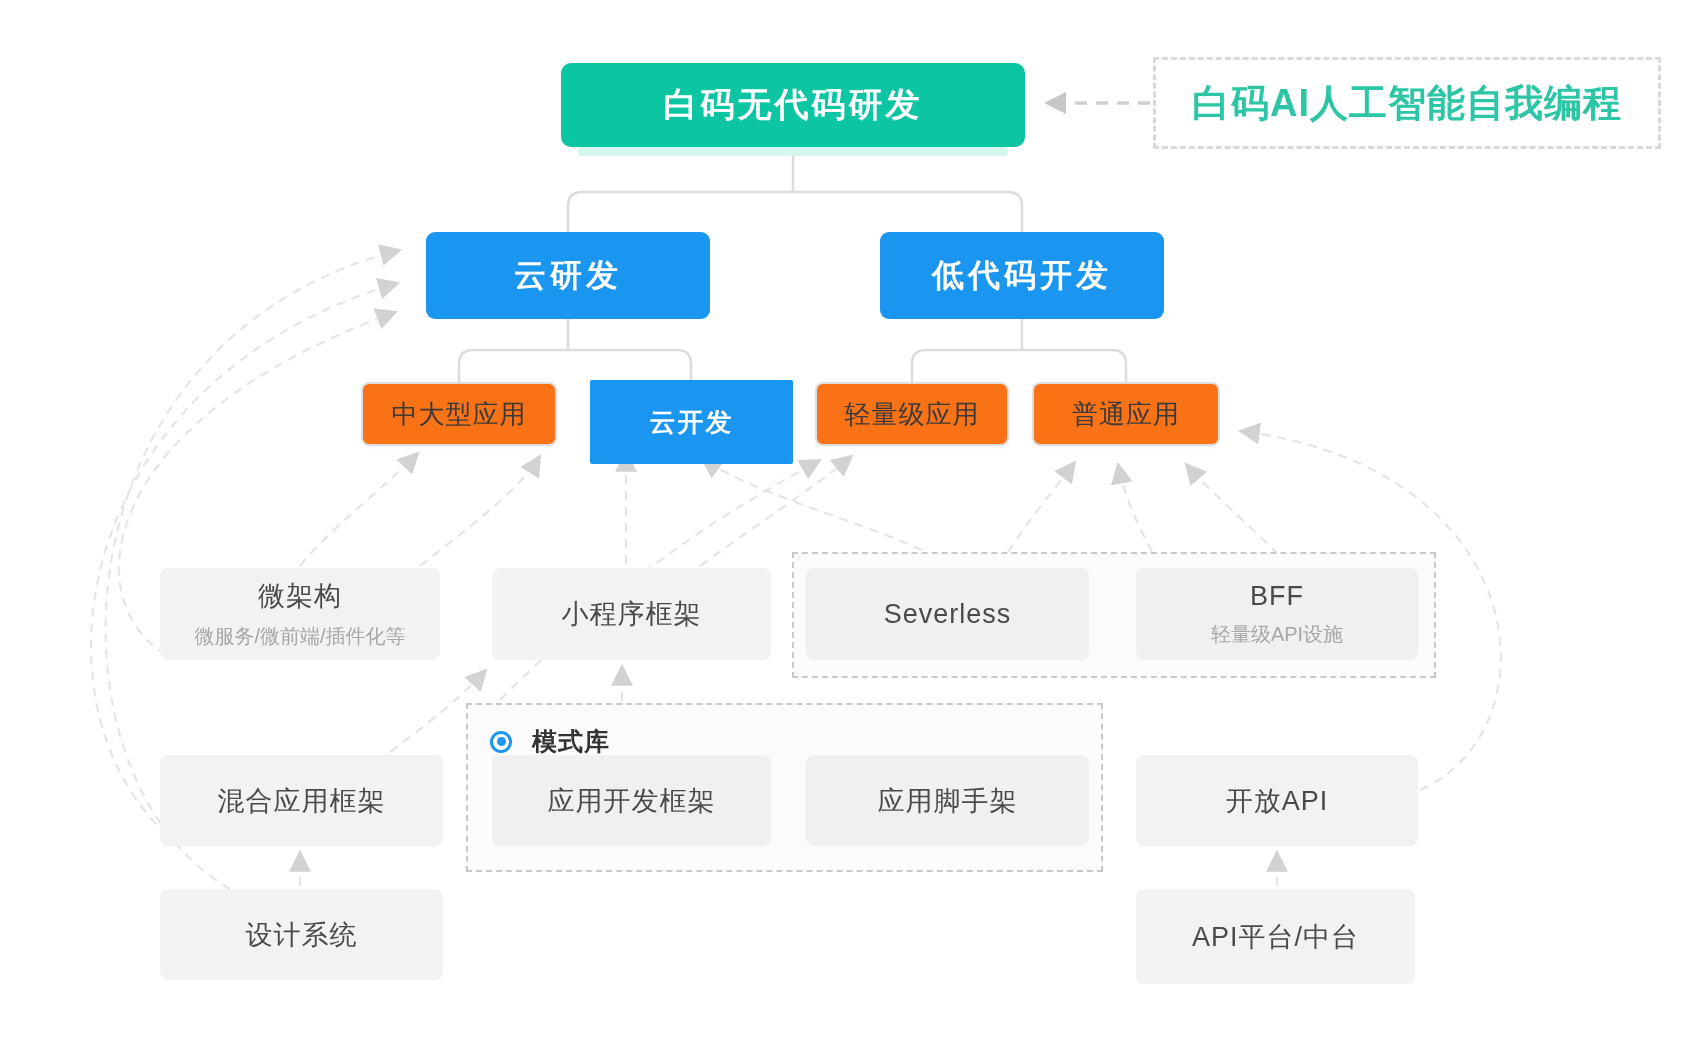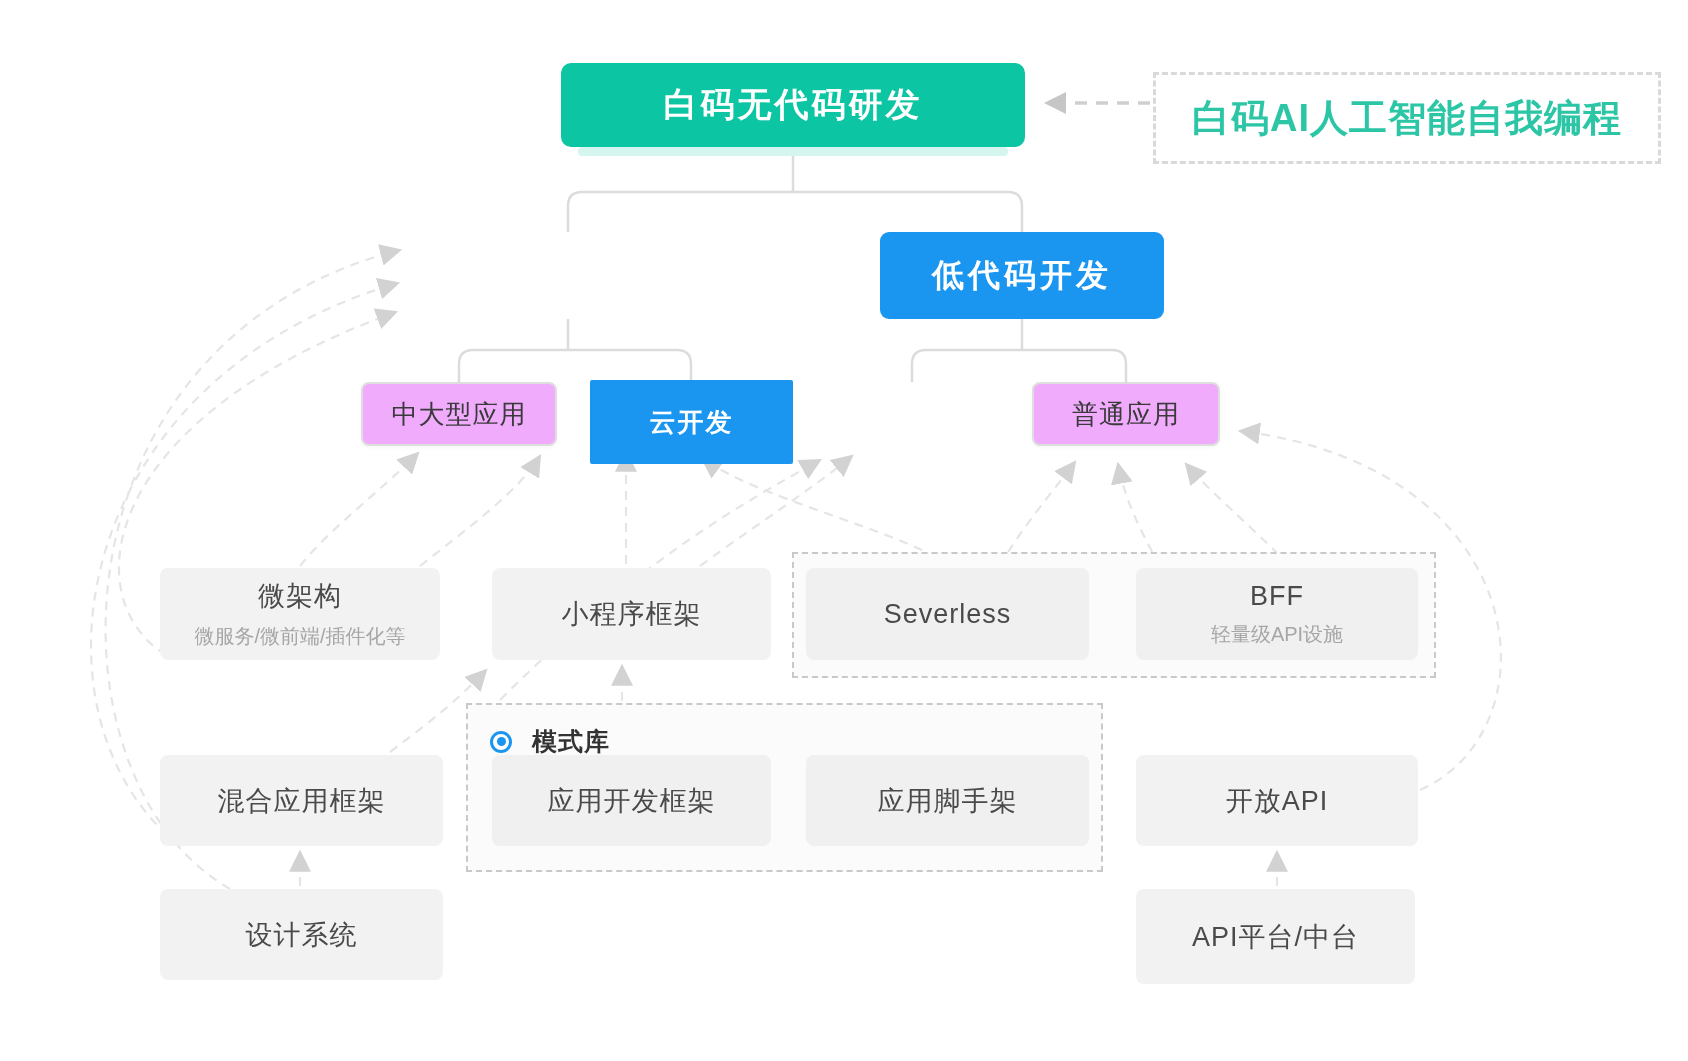--- a/index.html
+++ b/index.html
@@ -6,21 +6,21 @@
   .stage{
     position:relative;width:1688px;height:1061px;background:#ffffff;overflow:hidden;
     font-family:Liberation Sans, sans-serif;
   }
   .layer{position:absolute;left:0;top:0;width:1688px;height:1061px;}
   .node{position:absolute;display:flex;flex-direction:column;align-items:center;justify-content:center;box-sizing:border-box;text-align:center;}
   .root-box{background:#0cc5a3;border-radius:10px;color:#ffffff;font-size:34px;font-weight:700;letter-spacing:3px;}
   .root-shadow{position:absolute;background:#d4f6ef;border-radius:4px;}
   .ai-box{background:#ffffff;border:3px dashed #d9d9d9;color:#2cc6a6;font-size:38px;font-weight:700;letter-spacing:1px;}
   .blue-box{background:#1b96f0;border-radius:9px;color:#ffffff;font-size:32px;font-weight:700;letter-spacing:4px;}
-  .white-box{background:#f0abfc;border:2px solid #dedede;border-radius:8px;color:#3a3a3a;font-size:26px;letter-spacing:1px;box-shadow:0 2px 4px rgba(0,0,0,0.03);}
+  .white-box{background:#f97316;border:2px solid #dedede;border-radius:8px;color:#3a3a3a;font-size:26px;letter-spacing:1px;box-shadow:0 2px 4px rgba(0,0,0,0.03);}
   .blue-small{background:#1b96f0;border-radius:2px;color:#ffffff;font-size:26px;font-weight:700;letter-spacing:2px;}
   .gray-box{background:#f2f2f2;border-radius:8px;color:#4a4a4a;font-size:27px;letter-spacing:1px;}
   .gray-box .sub{font-size:20px;color:#a6a6a6;margin-top:9px;letter-spacing:0;}
   .dashed-container{position:absolute;background:#fbfbfb;border:2px dashed #c9c9c9;box-sizing:border-box;}
   .inner-gray{background:#f0f0f0;}
   .pattern-header{position:absolute;display:flex;align-items:center;gap:20px;}
   .radio-outer{width:22px;height:22px;border:3px solid #1b96f0;border-radius:50%;box-sizing:border-box;display:flex;align-items:center;justify-content:center;background:#ffffff;}
   .radio-inner{width:9px;height:9px;border-radius:50%;background:#1b96f0;}
   .pattern-label{font-size:25px;color:#333333;font-weight:600;letter-spacing:1px;}
 </style>
@@ -69,33 +69,39 @@
       <path d="M1150 103 H 1066" stroke="#cfcfcf" stroke-width="3.5" stroke-dasharray="12 9" fill="none"></path>
       <polygon points="1044,103 1066,92 1066,114" fill="#c6c6c6"></polygon>
     </g>
   </svg>
 
   <div class="root-shadow" style="left:578px;top:147px;width:430px;height:9px;"></div>
   <div class="node root-box" style="left:561px;top:63px;width:464px;height:84px;">
     <span>白码无代码研发</span>
   </div>
 
-  <div class="node ai-box" style="left:1153px;top:72px;width:508px;height:92px;">
+  <div class="node ai-box" style="left:1153px;top:57px;width:508px;height:92px;">
     <span>白码AI人工智能自我编程</span>
   </div>
 
+  <div class="node blue-box" style="left:426px;top:232px;width:284px;height:87px;">
+    <span>云研发</span>
+  </div>
   <div class="node blue-box" style="left:880px;top:232px;width:284px;height:87px;">
     <span>低代码开发</span>
   </div>
 
   <div class="node white-box" style="left:361px;top:382px;width:196px;height:64px;">
     <span>中大型应用</span>
   </div>
   <div class="node blue-small" style="left:590px;top:380px;width:203px;height:84px;">
     <span>云开发</span>
+  </div>
+  <div class="node white-box" style="left:815px;top:382px;width:194px;height:64px;">
+    <span>轻量级应用</span>
   </div>
   <div class="node white-box" style="left:1032px;top:382px;width:188px;height:64px;">
     <span>普通应用</span>
   </div>
 
   <div class="node gray-box" style="left:160px;top:568px;width:280px;height:92px;">
     <span>微架构</span>
     <span class="sub">微服务/微前端/插件化等</span>
   </div>
   <div class="node gray-box" style="left:492px;top:568px;width:279px;height:92px;">

